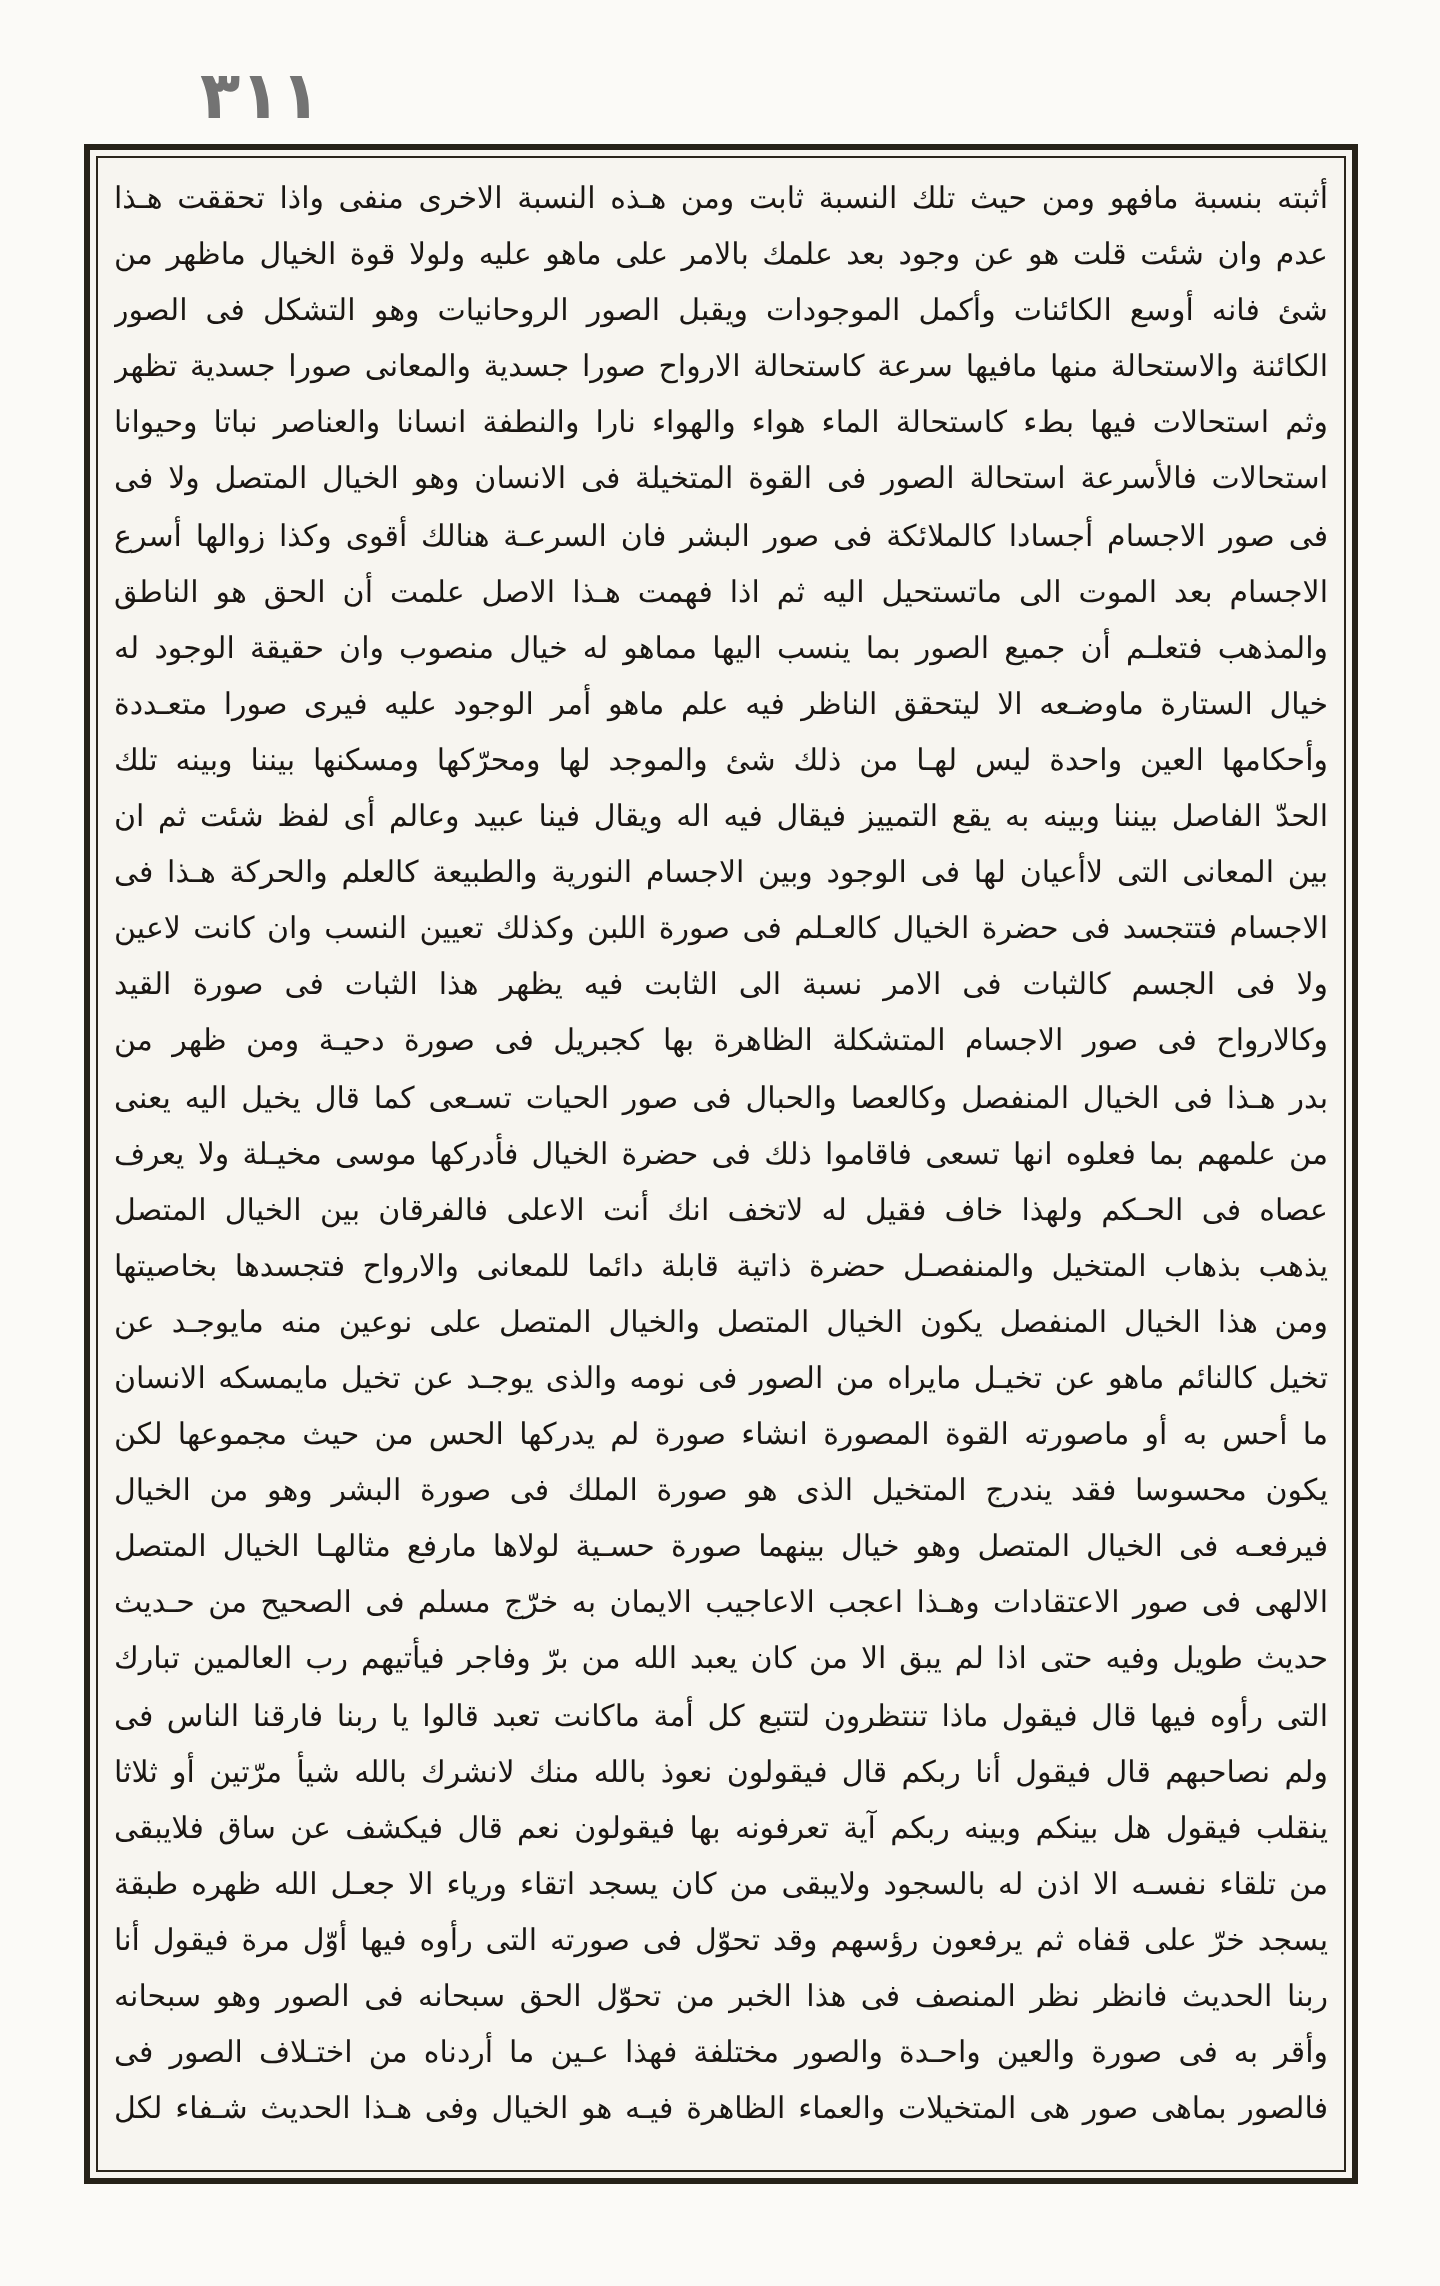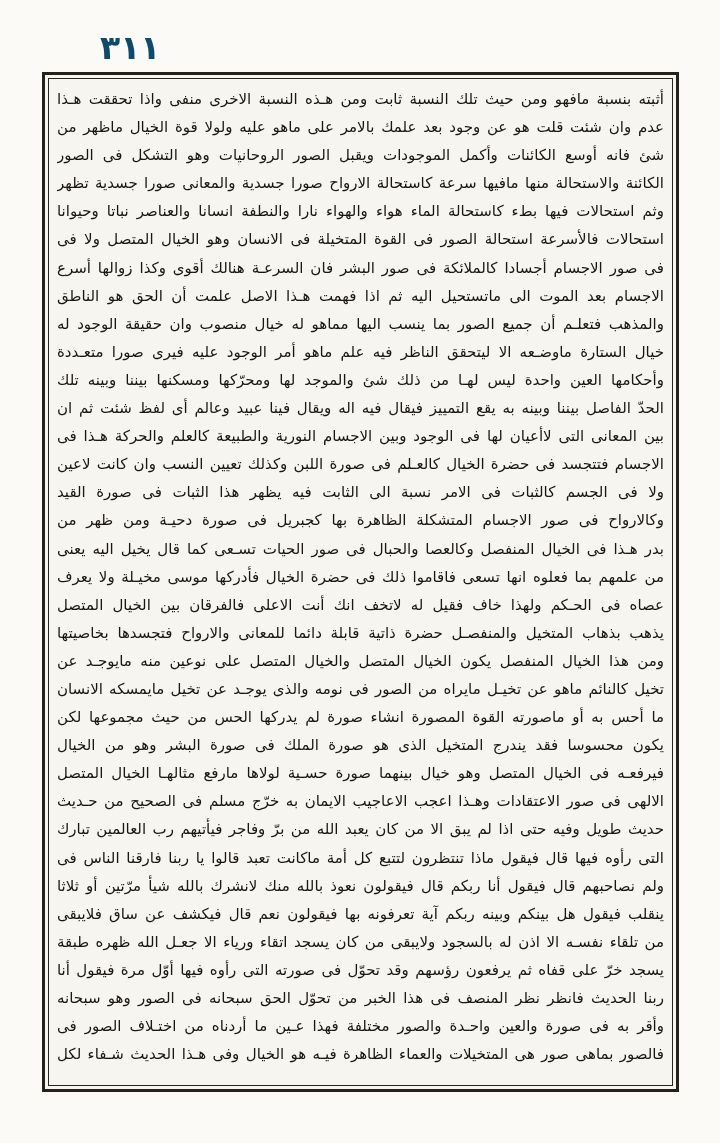--- a/index.html
+++ b/index.html
@@ -11,21 +11,21 @@
     background: #fbfaf7;
     font-family: "DejaVu Sans", sans-serif;
   }
   
   .page-number {
     position: absolute;
     top: 28px;
     left: 100px;
     font-size: 33px;
     font-weight: bold;
-    color: #0c4a6e;
+    color: #737373;
     letter-spacing: 3px;
     direction: rtl;
   }
   
   .frame-outer {
     position: absolute;
     left: 42px;
     top: 72px;
     width: 637px;
     height: 1020px;

